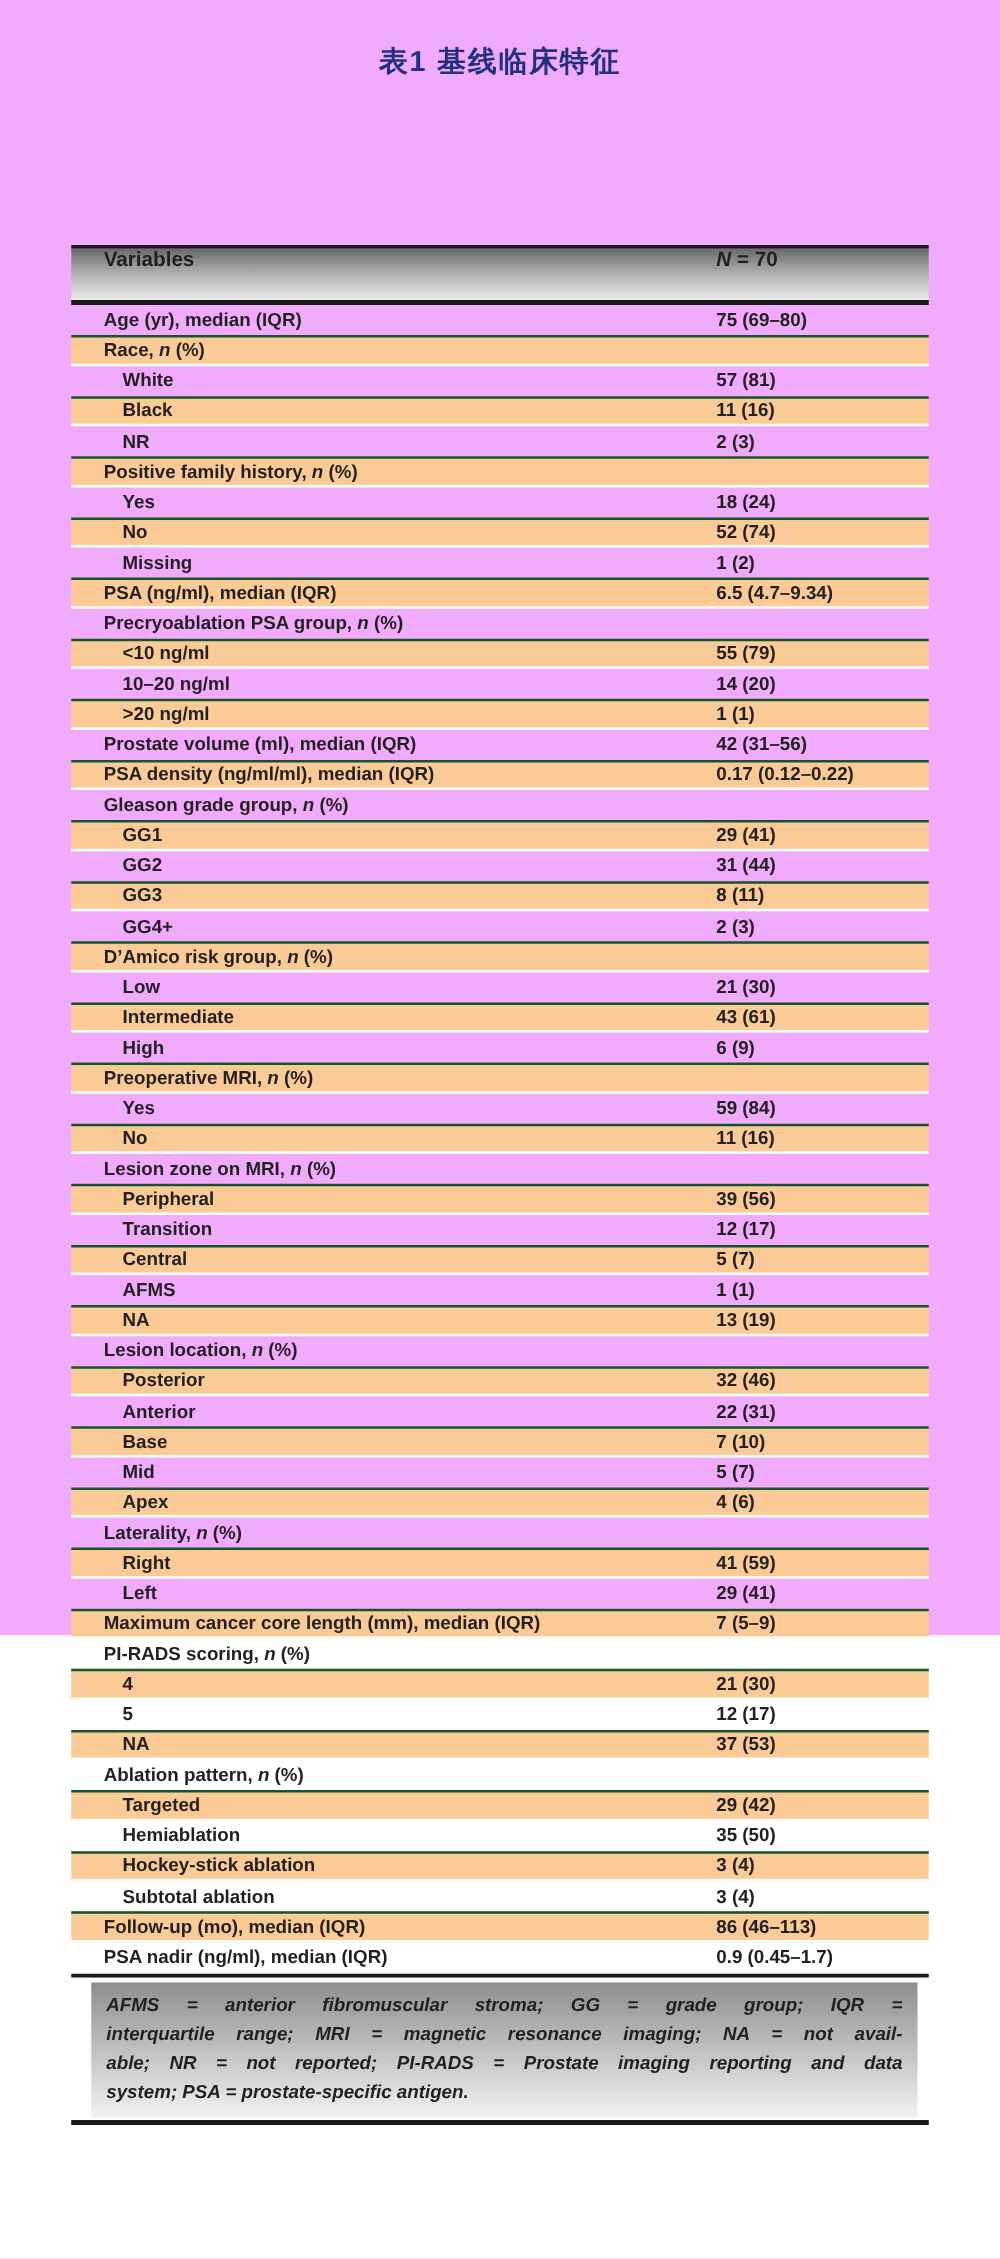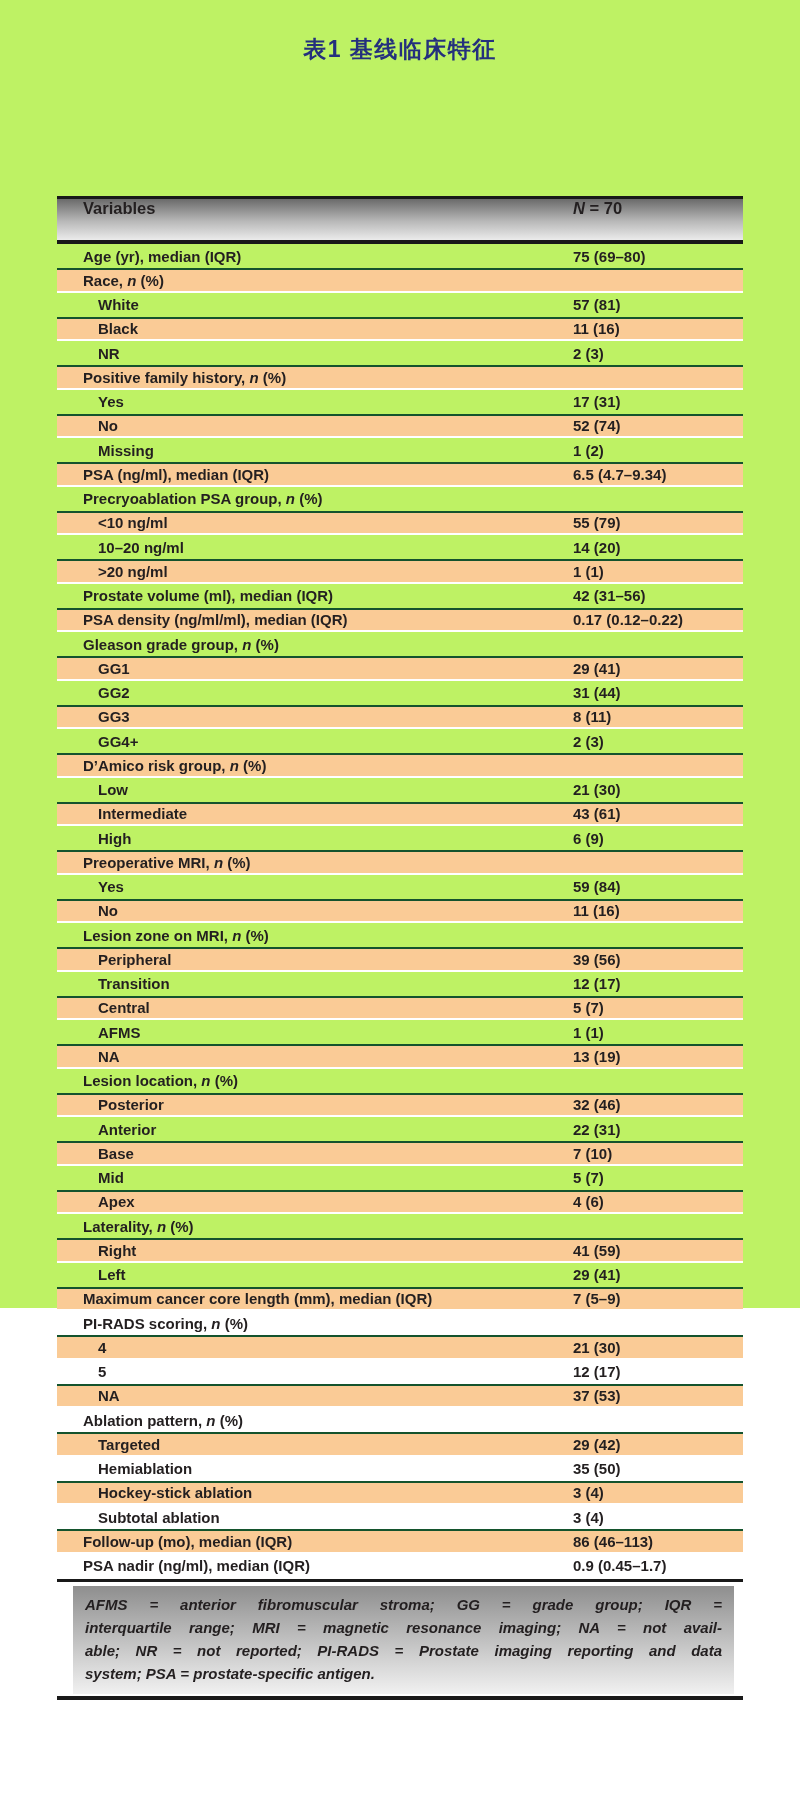--- a/index.html
+++ b/index.html
@@ -1,21 +1,21 @@
 <!DOCTYPE html>
 <html><head>
 <meta charset="utf-8">
 <style>
   html, body { margin:0; padding:0; }
   body {
     width:800px; height:1807px; background:#ffffff;
     font-family:"Liberation Sans", sans-serif; color:#231f20;
     position:relative;
   }
-  .page { position:absolute; top:0; left:0; width:800px; height:1308px; background:#bef264; }
+  .page { position:absolute; top:0; left:0; width:800px; height:1308px; background:#f0abfc; }
   .title {
     position:absolute; top:34px; left:0; width:100%;
     text-align:center; font-size:23px; font-weight:bold;
     color:#24307d; letter-spacing:1.5px;
   }
   .tablebox { position:absolute; left:57px; top:196px; width:686px; }
   .rule { background:#191919; }
   .top-rule { height:3px; }
   .thead {
     height:41px; display:flex; align-items:flex-start;
@@ -86,21 +86,21 @@
         <div class="trow">
           <div class="tlabel indent">NR</div>
           <div class="tvalue">2 (3)</div>
         </div>
         <div class="trow shaded">
           <div class="tlabel">Positive family history, <i>n</i> (%)</div>
           <div class="tvalue"></div>
         </div>
         <div class="trow">
           <div class="tlabel indent">Yes</div>
-          <div class="tvalue">17 (31)</div>
+          <div class="tvalue">18 (24)</div>
         </div>
         <div class="trow shaded">
           <div class="tlabel indent">No</div>
           <div class="tvalue">52 (74)</div>
         </div>
         <div class="trow">
           <div class="tlabel indent">Missing</div>
           <div class="tvalue">1 (2)</div>
         </div>
         <div class="trow shaded">

